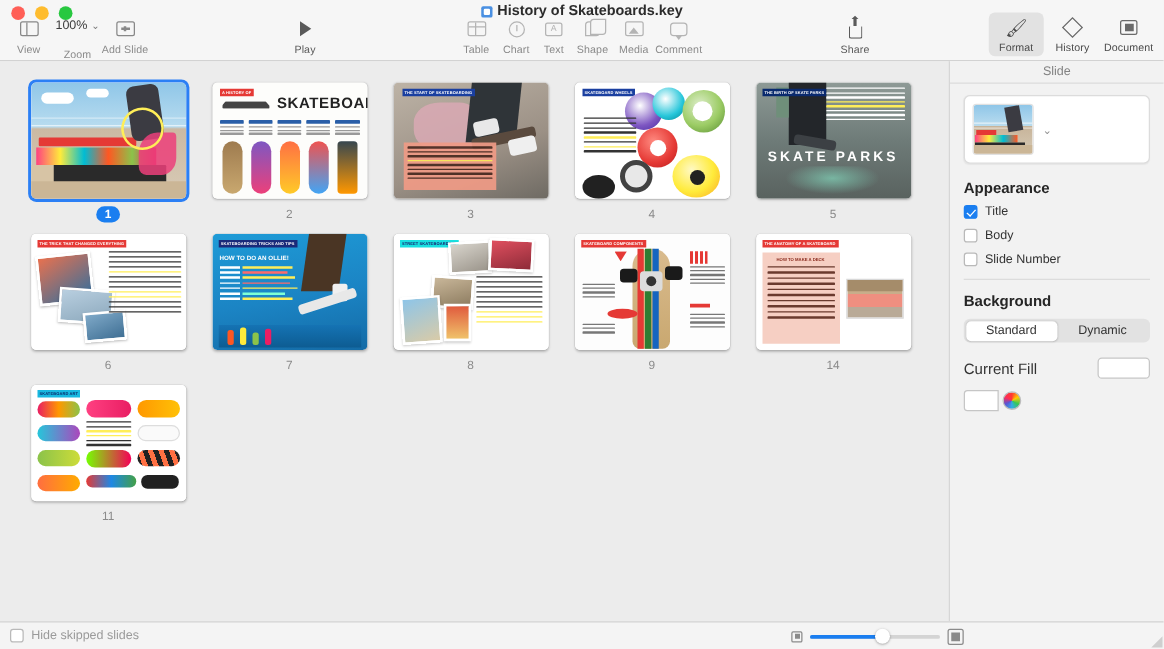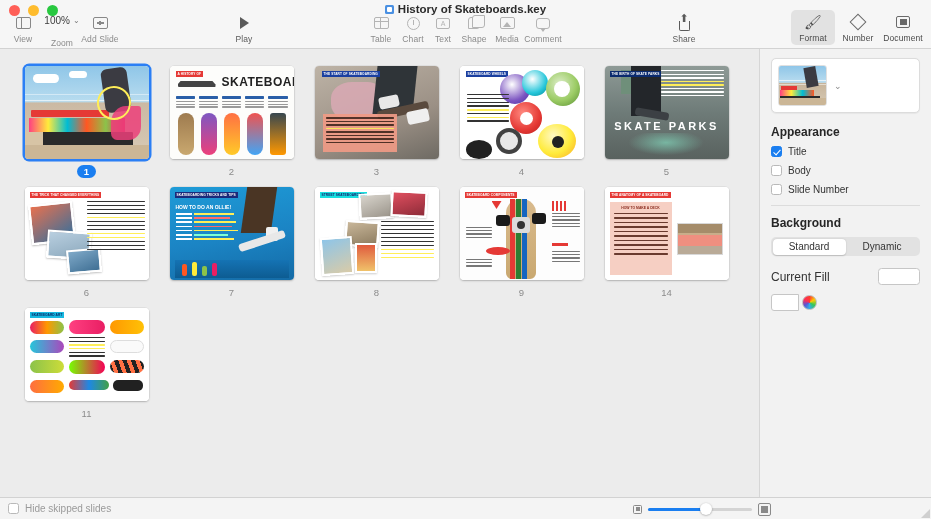--- a/index.html
+++ b/index.html
@@ -359,21 +359,21 @@
       <div class="tb-rbtn active">
         <span class="tb-glyph">
             <span class="icon-format">🖌</span>
           </span>
         <span class="tb-label">Format</span>
       </div>
       <div class="tb-rbtn">
         <span class="tb-glyph">
             <span class="icon-animate"></span>
           </span>
-        <span class="tb-label">Number</span>
+        <span class="tb-label">History</span>
       </div>
       <div class="tb-rbtn">
         <span class="tb-glyph">
             <span class="icon-document"></span>
           </span>
         <span class="tb-label">Document</span>
       </div>
     </div>
   </div>
 
@@ -735,20 +735,21 @@
               </div>
             </div>
             <div class="slide-num">11</div>
           </div>
 
         </div>
       </div>
     </div>
 
     <div class="inspector">
+      <div class="insp-header">Slide</div>
 
       <div class="insp-body">
 
         <div class="layout-card">
           <div class="layout-thumb">
             <div class="art" style="background:linear-gradient(#8fc6e8 0%,#b9dcef 42%,#c7b49a 44%,#d6c9b4 100%)"></div>
             <div style="position:absolute;left:0;right:0;top:14px;height:1px;background:rgba(255,255,255,.65)"></div>
             <div style="position:absolute;left:0;right:0;top:18px;height:1px;background:rgba(255,255,255,.5)"></div>
             <div style="position:absolute;left:2px;top:20px;width:16px;height:4px;background:#e53935"></div>
             <div style="position:absolute;left:1px;top:24px;width:34px;height:6px;background:linear-gradient(90deg,#ff4081,#ffeb3b,#00bcd4,#ff5722)"></div>

